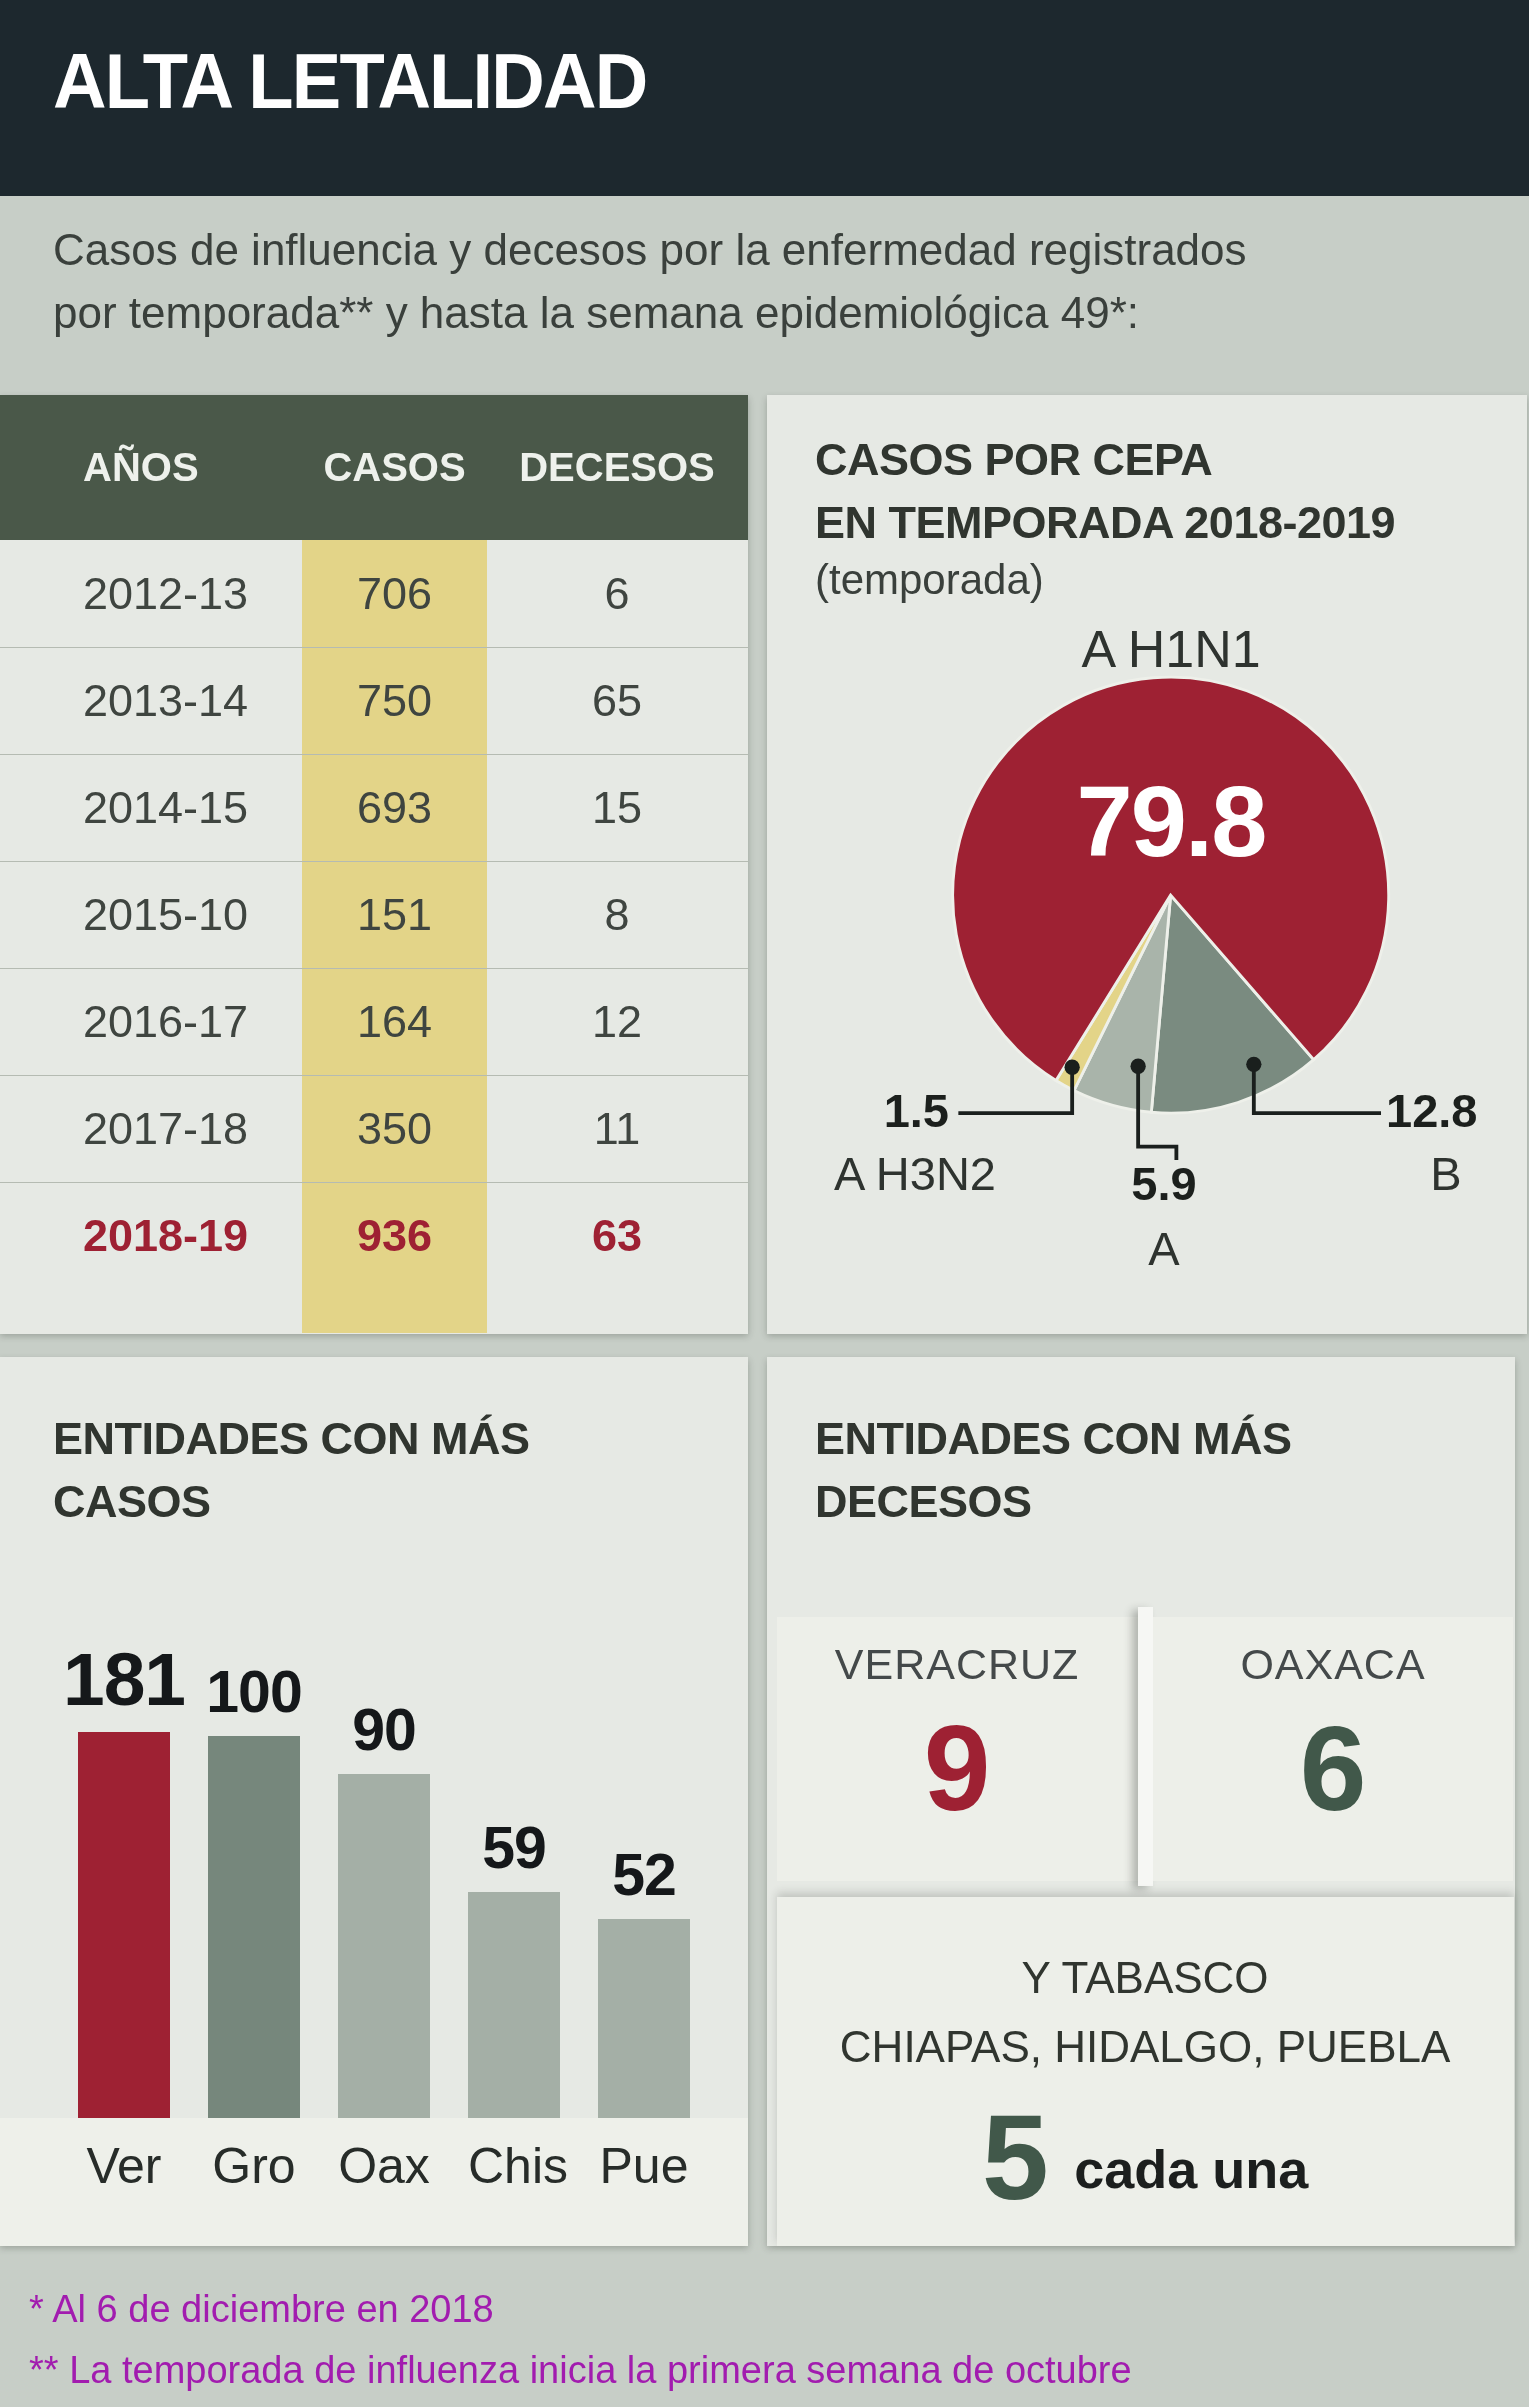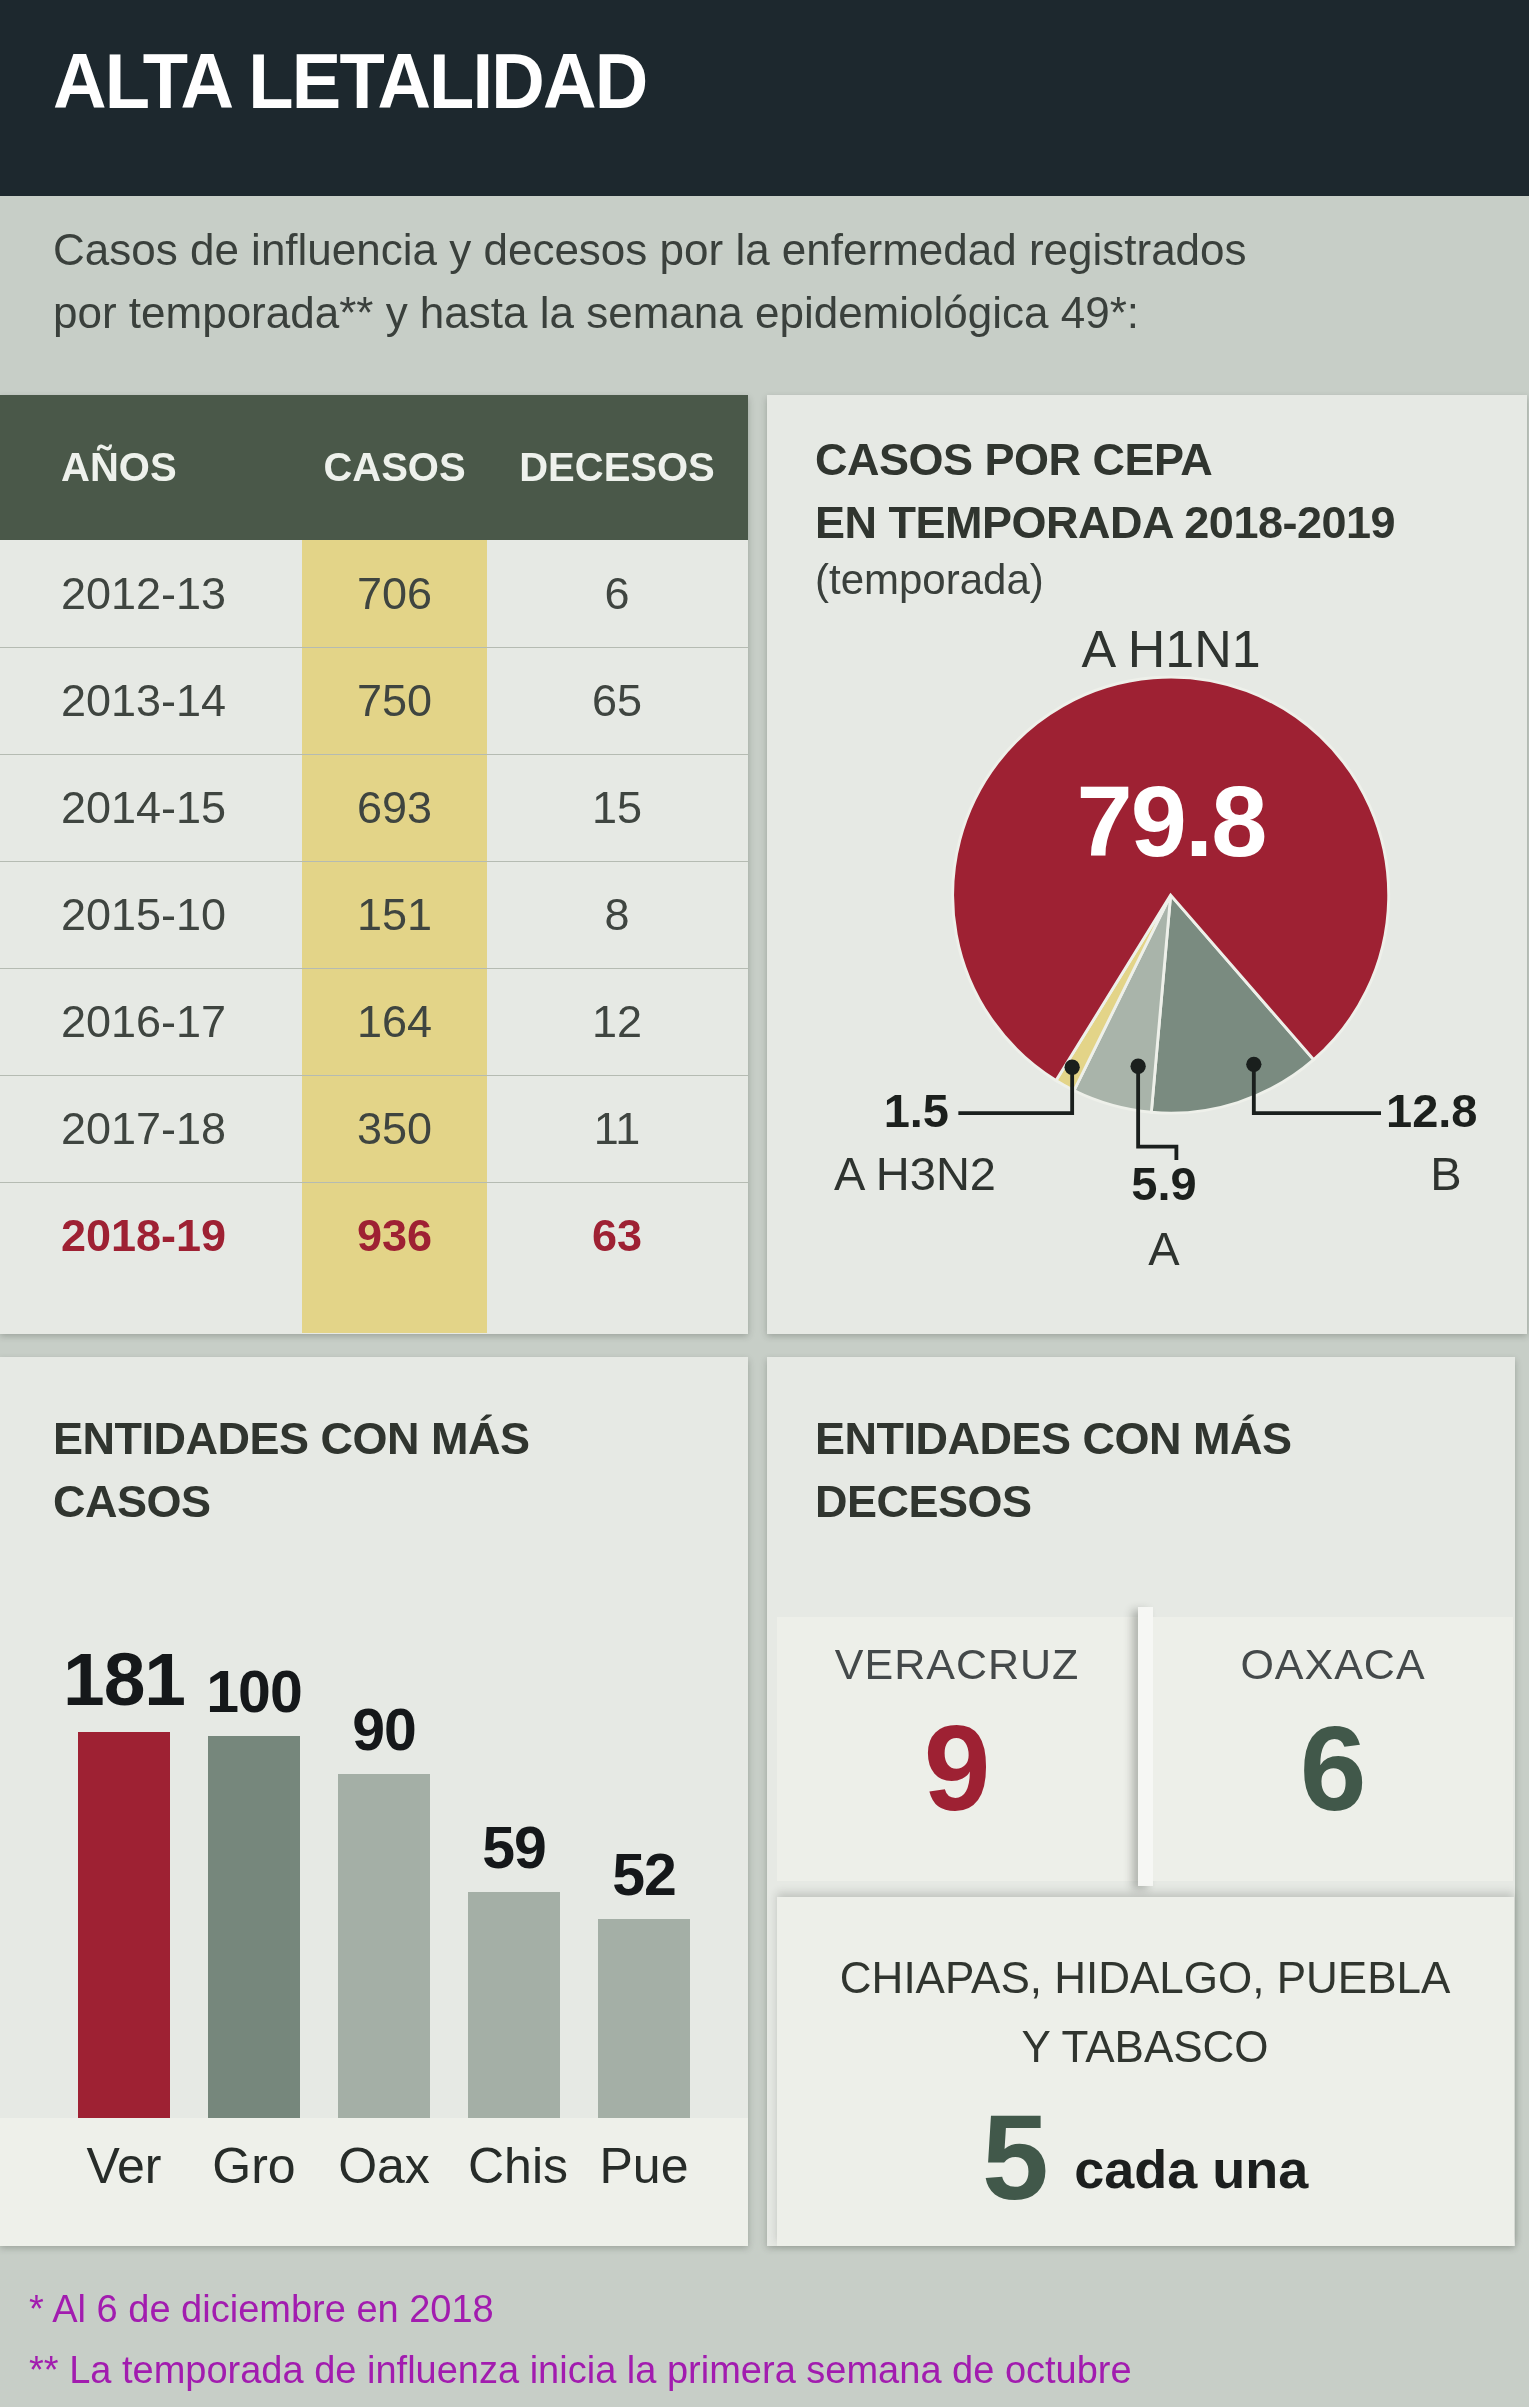--- a/index.html
+++ b/index.html
@@ -26,21 +26,21 @@
   
   .thead { position:absolute; left:0; top:0; width:748px; height:145px; background:#4a5849;
            display:grid; grid-template-columns:302px 185px 260px; align-items:center;
            color:#eef1ec; font-weight:bold; font-size:40px; }
   .thead .c-year { }
   .yellow-col { position:absolute; left:302px; top:145px; width:185px; height:793px; background:#e3d488; }
   .rows { position:absolute; left:0; top:145px; width:748px; }
   .t-row { height:107px; display:grid; grid-template-columns:302px 185px 260px;
            align-items:center; font-size:45px; color:#3f4540; position:relative; }
   .t-row:not(:first-child) { border-top:1.9px solid #b5bbb2; }
-  .c-year { padding-left:61px; text-align:left; }
+  .c-year { padding-left:83px; text-align:left; }
   .c-casos, .c-dec { text-align:center; }
   .t-row.hl { color:#9e2133; font-weight:bold; }
 
   
   .sec-title { position:absolute; font-size:45px; font-weight:bold; color:#30352f;
                letter-spacing:-0.5px; line-height:63px; }
   #pie-panel .sec-title { left:48px; top:32.5px; }
   .sec-note { position:absolute; left:48px; top:161px; font-size:42px; color:#3a403c; }
   .pie-svg { position:absolute; left:0; top:0; width:748px; height:939px; }
   .pie-main-label { position:absolute; left:117px; top:224px; width:574px; text-align:center;
@@ -235,22 +235,22 @@
       <div class="cell-value">9</div>
     </div>
     <div class="v-divider"></div>
     <div class="cell" id="cell-oax">
       <div class="cell-name">OAXACA</div>
       <div class="cell-value">6</div>
     </div>
 
     <div class="group-panel">
       <div class="group-lines">
+        <div>Y TABASCO</div>
         <div>CHIAPAS, HIDALGO, PUEBLA</div>
-        <div>Y TABASCO</div>
       </div>
       <div class="group-value-row">
         <span class="group-value">5</span>
         <span class="group-suffix">cada una</span>
       </div>
     </div>
   </div>
 
   <div class="footnotes">
     <div>* Al 6 de diciembre en 2018</div>

